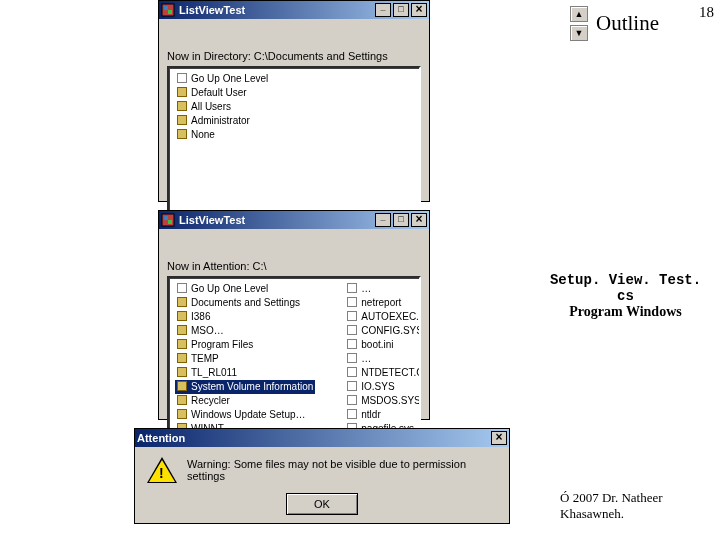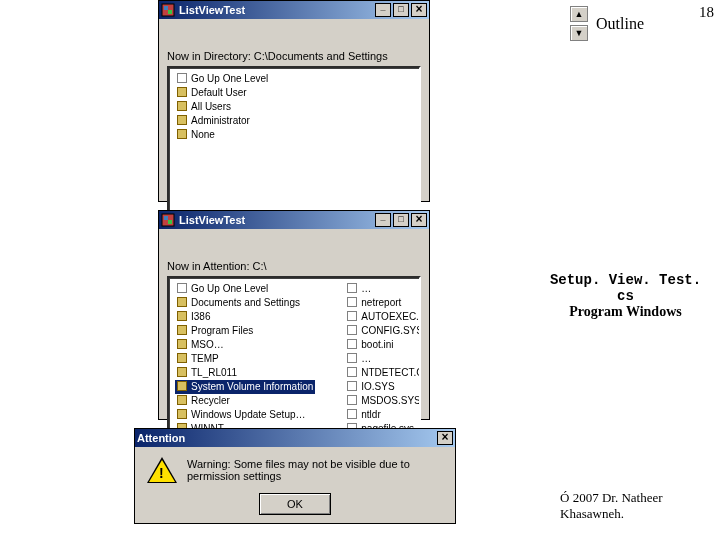--- a/index.html
+++ b/index.html
@@ -155,21 +155,21 @@
     width: 18px; height: 16px;
     background: #d4d0c8;
     border: 1px solid #808080;
     box-shadow: inset 1px 1px 0 #fff;
     font-size: 9px;
     text-align: center;
     line-height: 14px;
   }
   .outline-text {
     font-family: "Times New Roman", serif;
-    font-size: 16px;
+    font-size: 21px;
   }
   .page-num {
     position: absolute;
     right: 6px; top: 4px;
     font-family: "Times New Roman", serif;
     font-size: 15px;
   }
   .caption-block {
     position: absolute;
     left: 538px; top: 272px;
@@ -269,22 +269,22 @@
       <span class="winbtn close"></span>
     </div>
     <div class="client">
       <div class="dir-label">Now in Attention:    C:\</div>
       <div class="listbox" style="height:158px;">
         <div class="list-inner two-col">
           <div class="col" id="list2a">
               <div class="item"><span class="licon file"></span>Go Up One Level</div>
               <div class="item"><span class="licon folder"></span>Documents and Settings</div>
               <div class="item"><span class="licon folder"></span>I386</div>
+              <div class="item"><span class="licon folder"></span>MSO…</div>
               <div class="item"><span class="licon folder"></span>Program Files</div>
-              <div class="item"><span class="licon folder"></span>MSO…</div>
               <div class="item"><span class="licon folder"></span>TEMP</div>
               <div class="item"><span class="licon folder"></span>TL_RL011</div>
               <div class="item sel"><span class="licon folder"></span>System Volume Information</div>
               <div class="item"><span class="licon folder"></span>Recycler</div>
               <div class="item"><span class="licon folder"></span>Windows Update Setup…</div>
               <div class="item"><span class="licon folder"></span>WINNT</div>
             </div>
           <div class="col" id="list2b">
               <div class="item"><span class="licon file"></span>…</div>
               <div class="item"><span class="licon file"></span>netreport</div>
@@ -296,21 +296,21 @@
               <div class="item"><span class="licon file"></span>IO.SYS</div>
               <div class="item"><span class="licon file"></span>MSDOS.SYS</div>
               <div class="item"><span class="licon file"></span>ntldr</div>
               <div class="item"><span class="licon file"></span>pagefile.sys</div>
             </div>
         </div>
       </div>
     </div>
   </div>
 
-  <div class="msgbox" style="left:134px; top:428px; width:322px;">
+  <div class="msgbox" style="left:134px; top:428px; width:376px;">
     <div class="titlebar">
       <span>Attention</span>
       <span class="spacer"></span>
       <span class="winbtn close"></span>
     </div>
     <div class="body">
       <div style="position:relative; width:30px; height:26px;">
         <div class="warn-tri">
             <div class="warn-tri-inner"></div>
             <div class="warn-bang">!</div>

